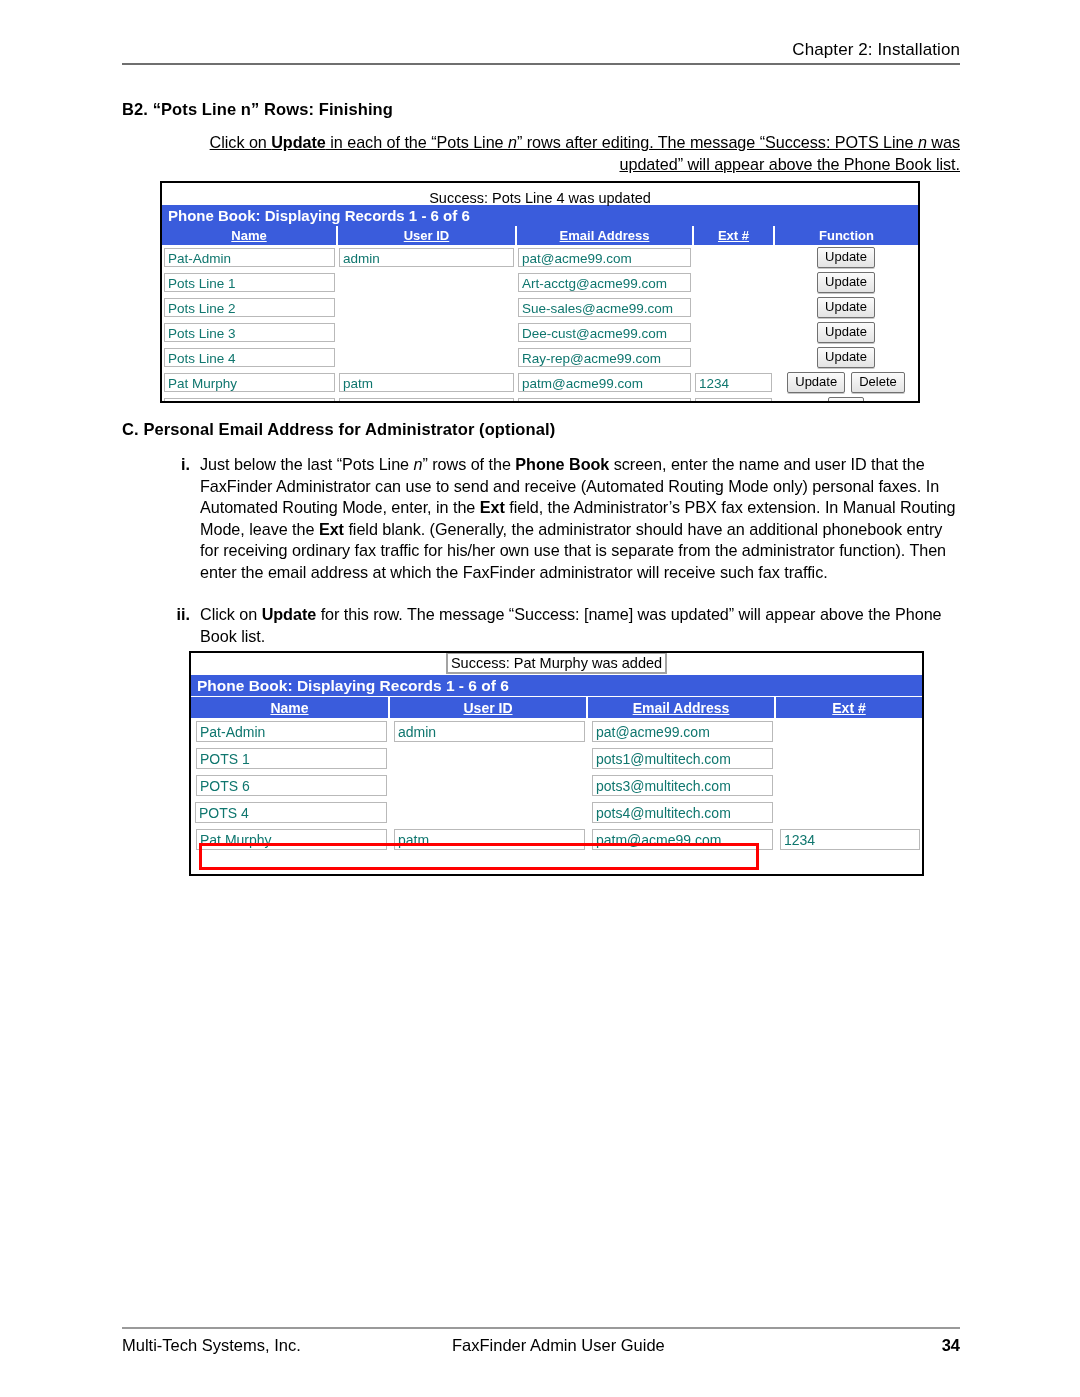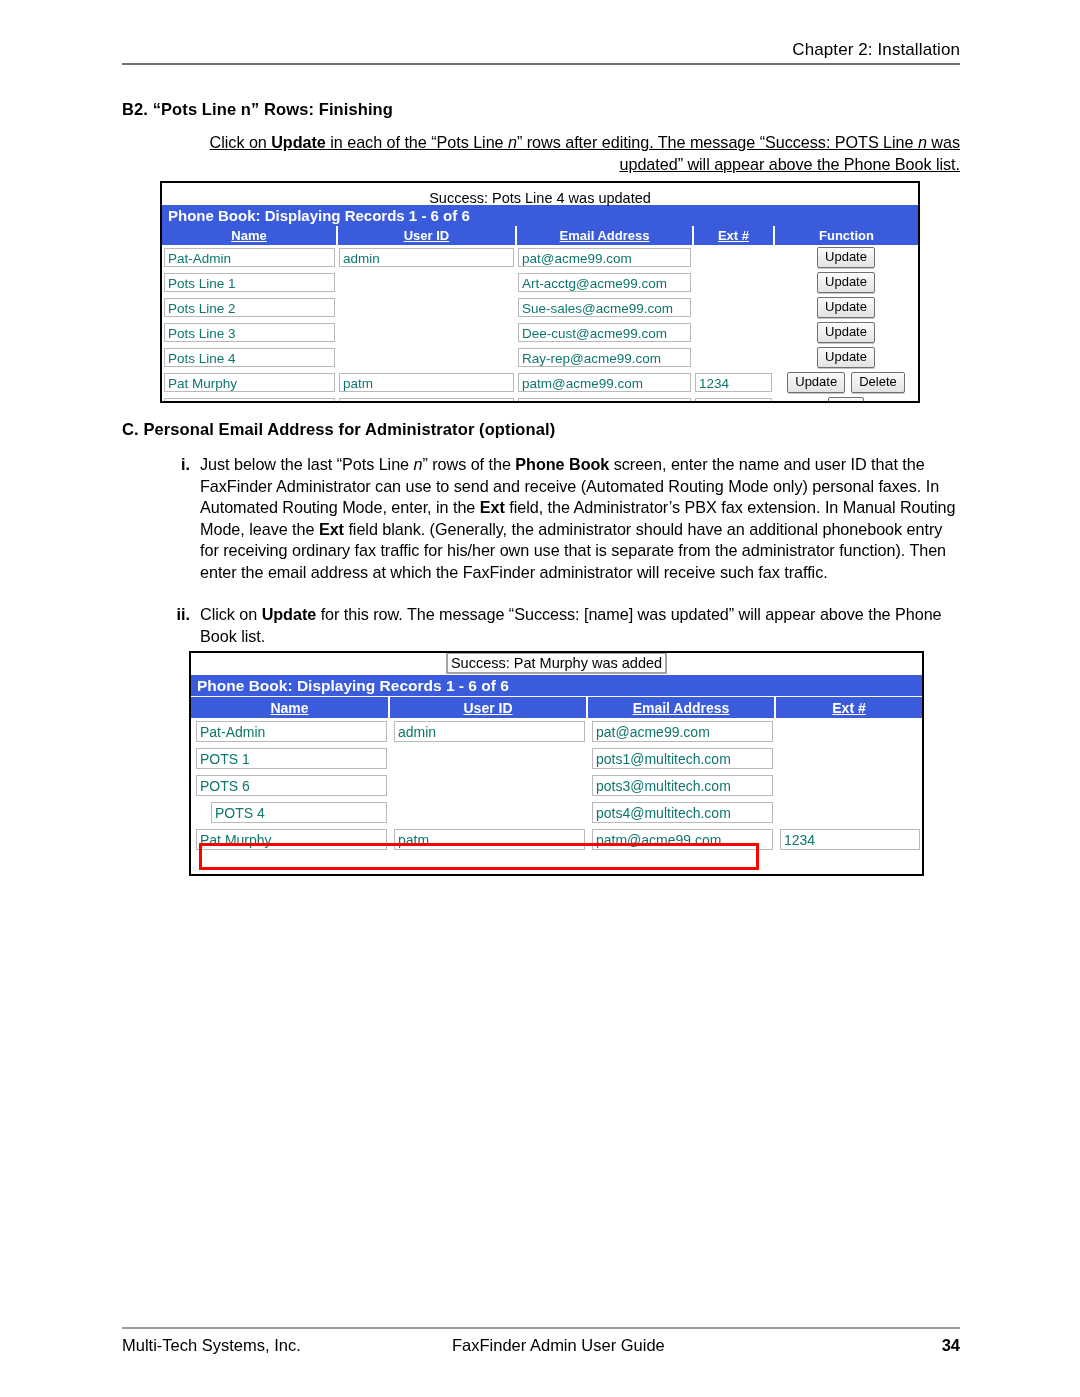--- a/index.html
+++ b/index.html
@@ -384,21 +384,21 @@
           <td style="height:25px;padding-left:5px;">
               <div class="fld" style="height:21px;line-height:21px;font-size:14px;">POTS 6</div>
             </td>
           <td style="height:25px;"></td>
           <td style="height:25px;padding-left:5px;">
               <div class="fld" style="height:21px;line-height:21px;font-size:14px;">pots3@multitech.com</div>
             </td>
           <td style="height:25px;"></td>
         </tr>
         <tr>
-          <td style="height:25px;padding-left:20px;">
+          <td style="height:25px;padding-left:4px;">
               <div class="fld" style="height:21px;line-height:21px;font-size:14px;">POTS 4</div>
             </td>
           <td style="height:25px;"></td>
           <td style="height:25px;padding-left:5px;">
               <div class="fld" style="height:21px;line-height:21px;font-size:14px;">pots4@multitech.com</div>
             </td>
           <td style="height:25px;"></td>
         </tr>
         <tr>
           <td style="height:25px;padding-left:5px;">

